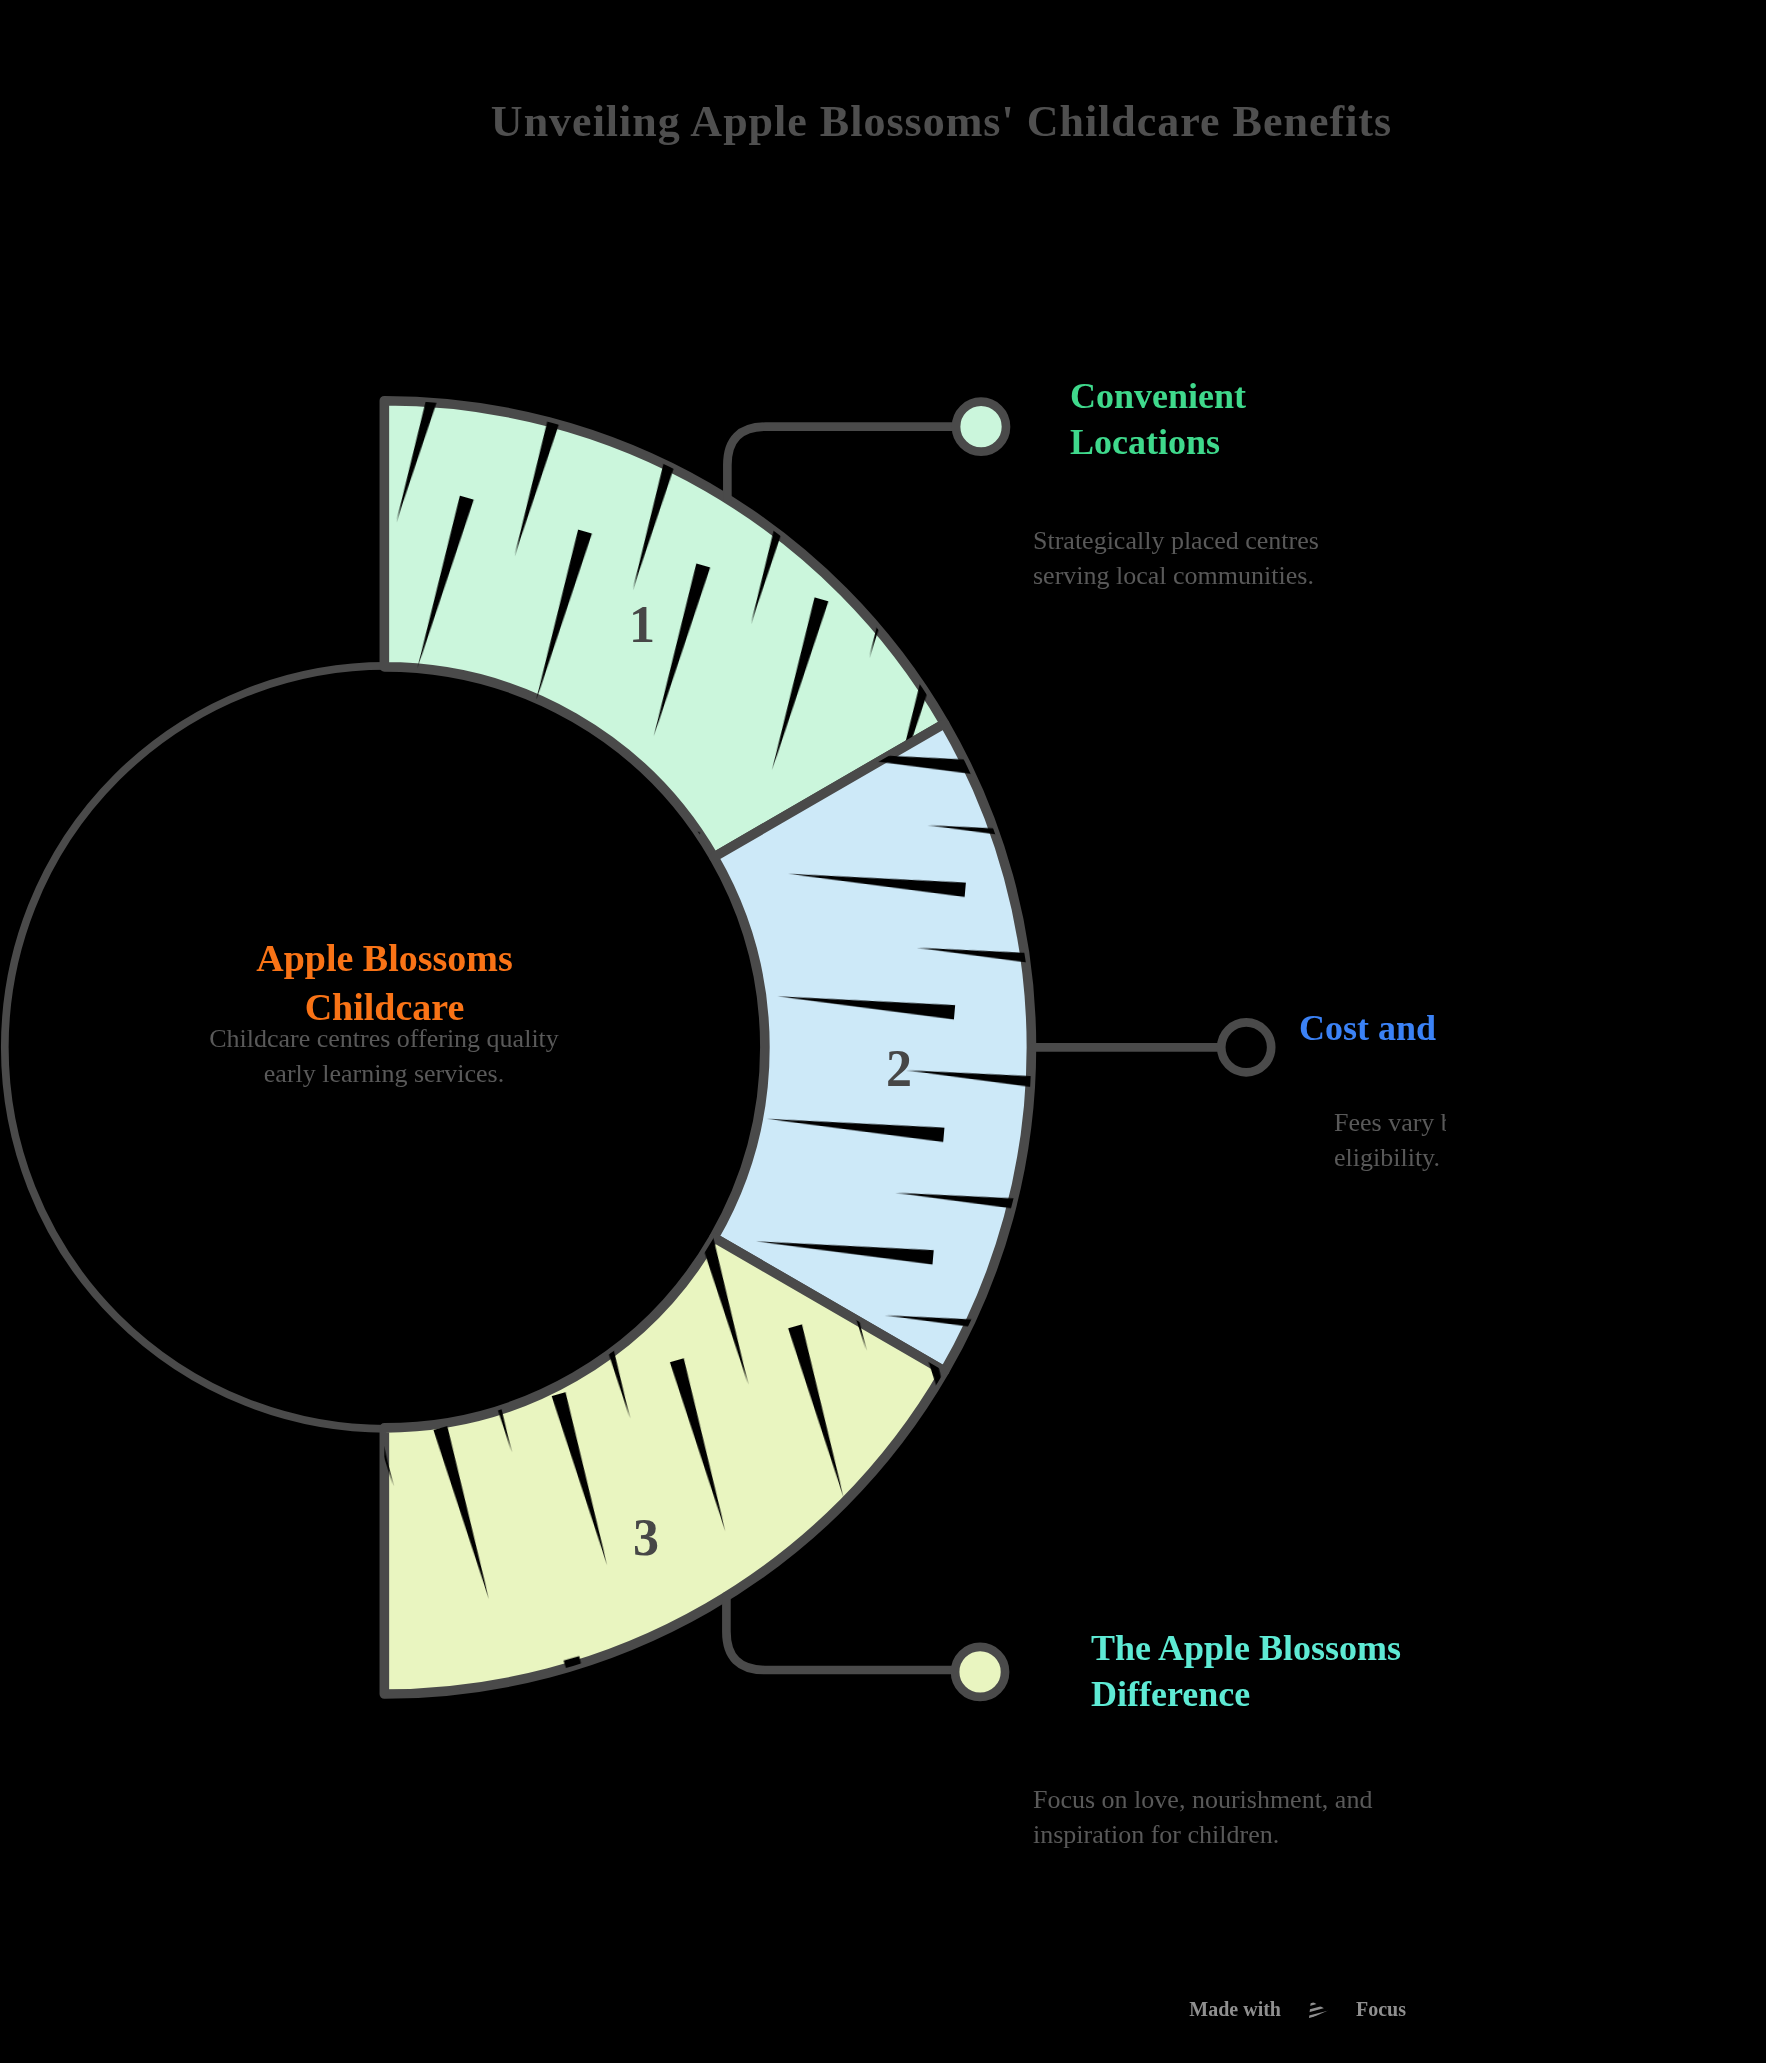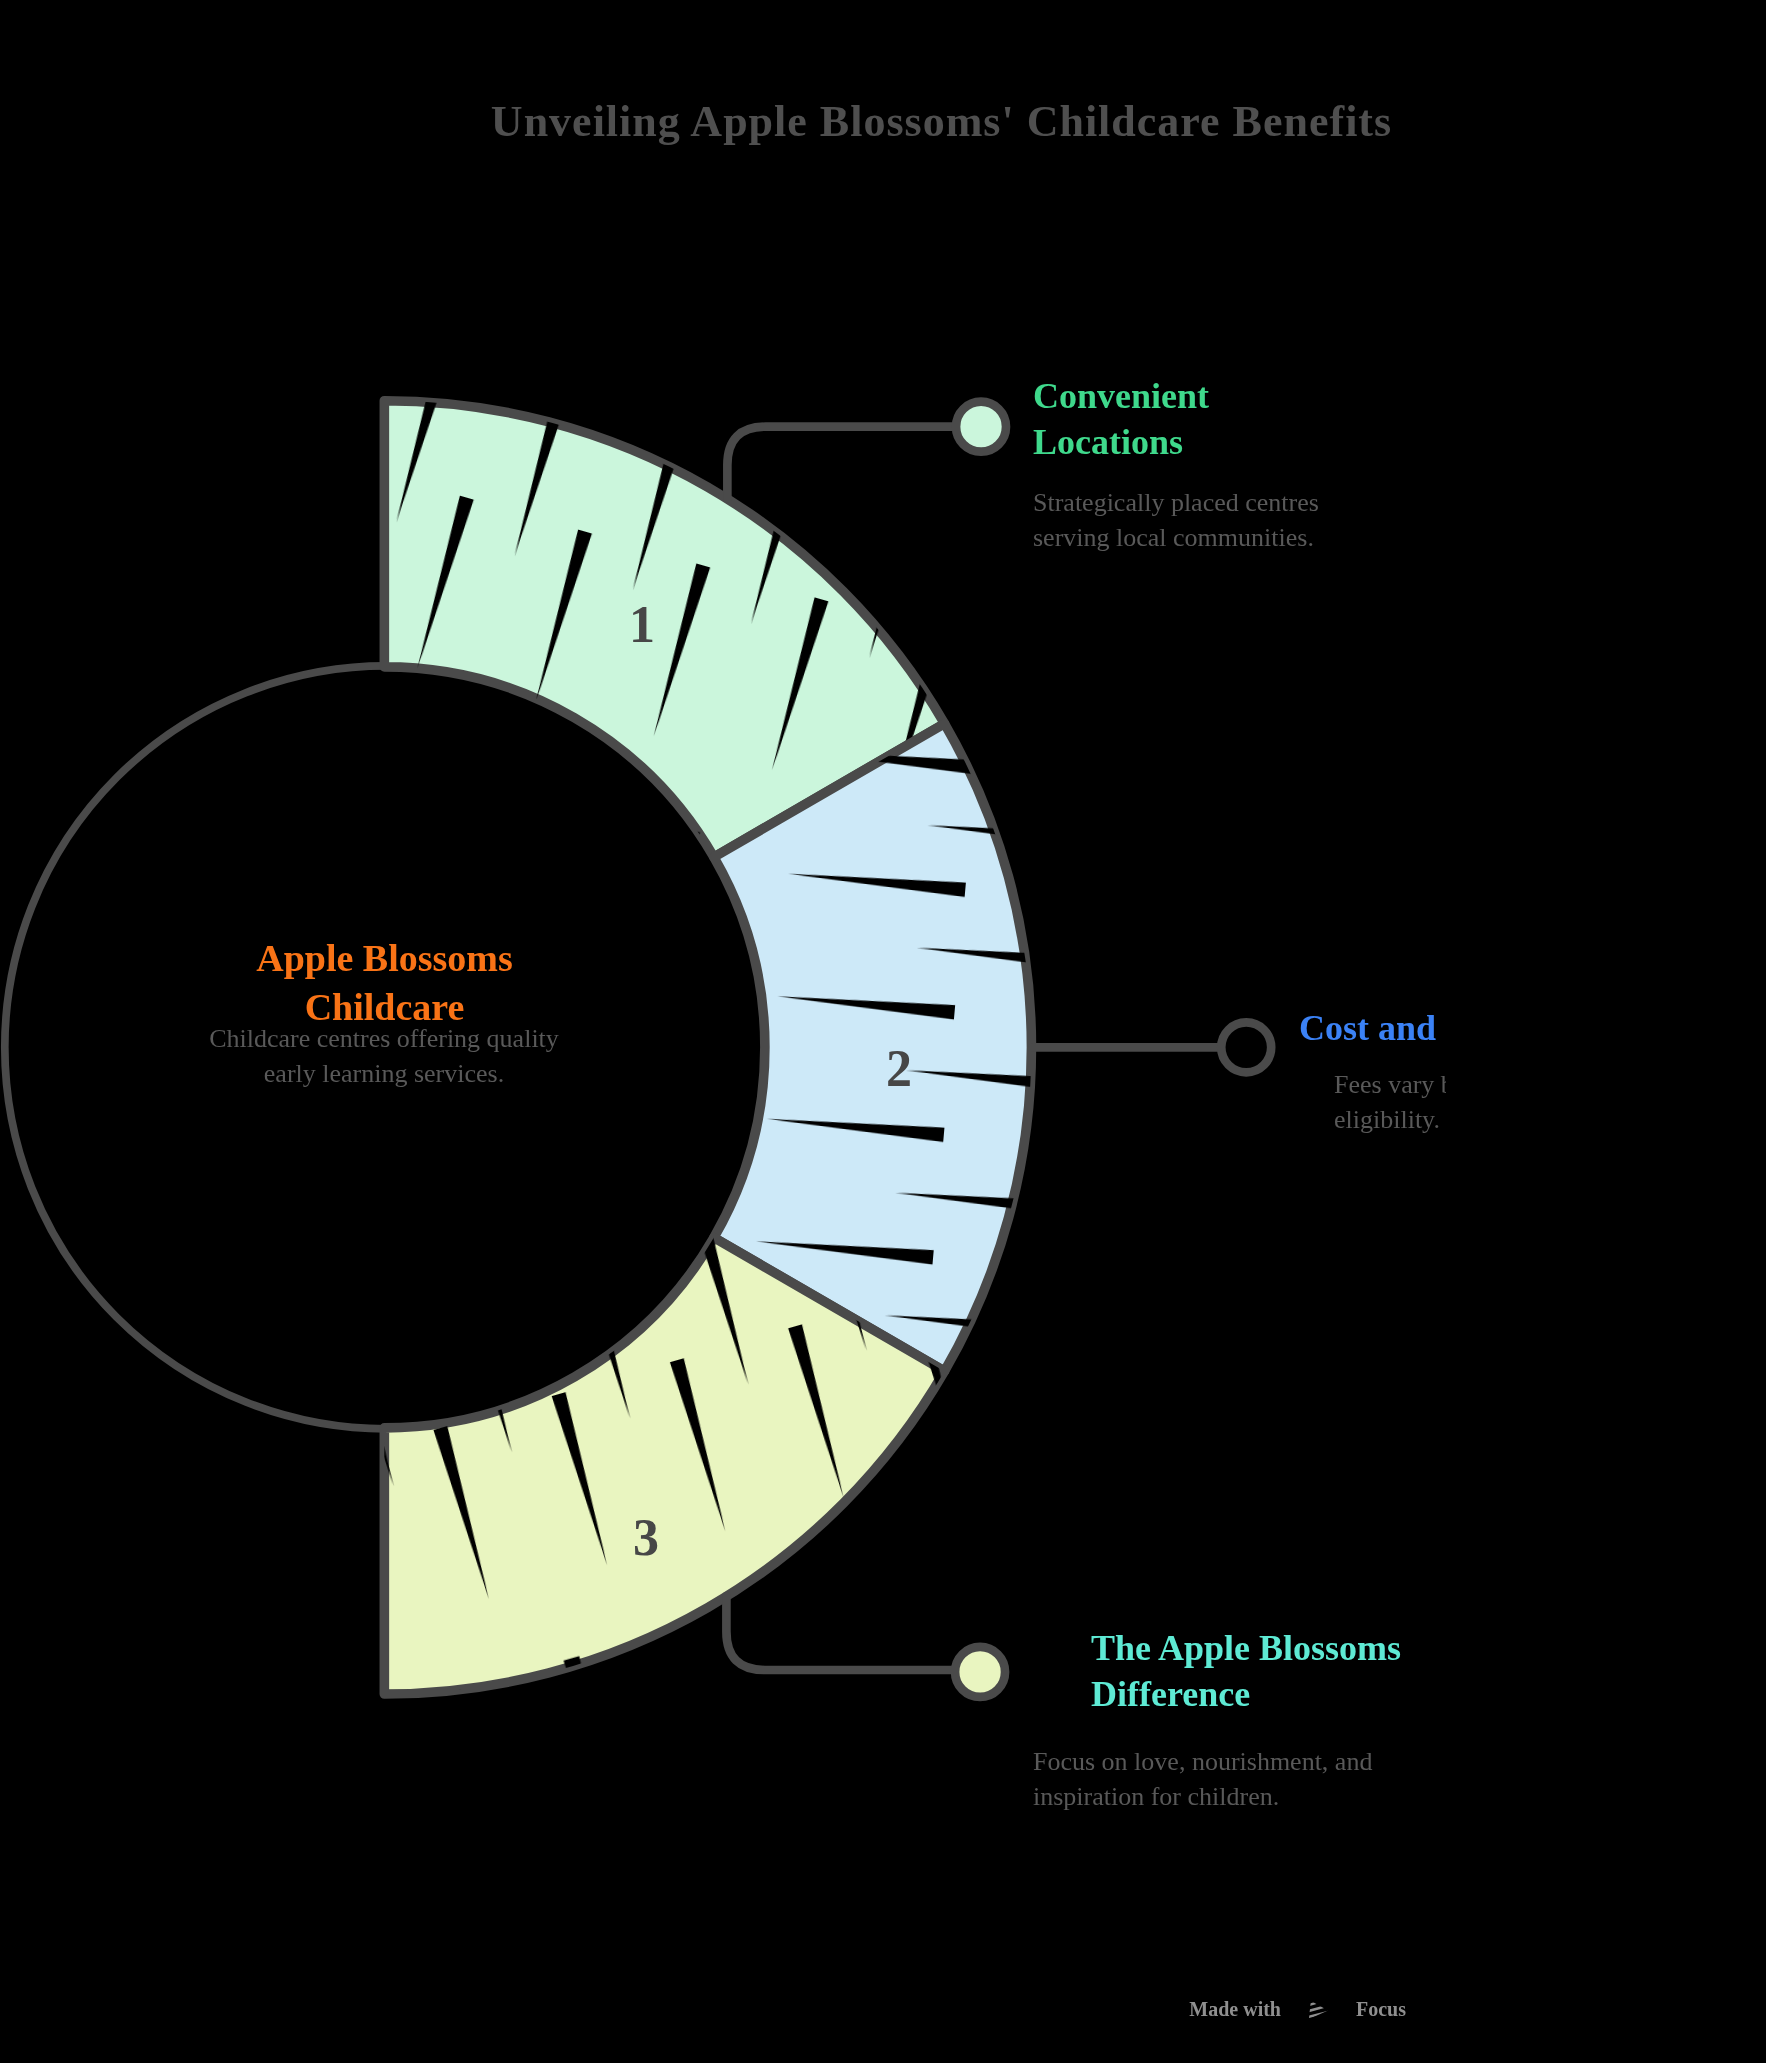--- a/index.html
+++ b/index.html
@@ -28,22 +28,22 @@
     font-size:38px;font-weight:bold;line-height:1.3;
     color:#f97316;
   }
   #center-desc{
     left:192px;top:1022px;width:384px;
     text-align:center;
     font-size:26px;line-height:1.34;
     color:#595959;
   }
   .callout-title{font-weight:bold;font-size:36px;line-height:1.28;}
-  .callout-desc{font-size:26px;line-height:1.34;color:#595959;}
-  #c1-title{left:1033px;top:373px;width:288px;color:#3fd98c;}
+  .callout-desc{font-size:26px;line-height:1.34;color:#595959;margin-top:38px;}
+  #c1-title{left:1070px;top:373px;width:288px;color:#3fd98c;}
   #c1-desc{left:1033px;top:486px;width:336px;}
   #c2-title{left:1299px;top:1005px;width:403px;color:#3b82f6;}
   #c2-desc{left:1334px;top:1068px;width:360px;}
   #c3-title{left:1091px;top:1625px;width:461px;color:#5eead4;}
   #c3-desc{left:1033px;top:1745px;width:384px;}
   #watermark{
     right:40px;top:1998px;
     display:flex;align-items:center;gap:26px;
     font-size:20px;font-weight:bold;color:#8f8f8f;
   }

